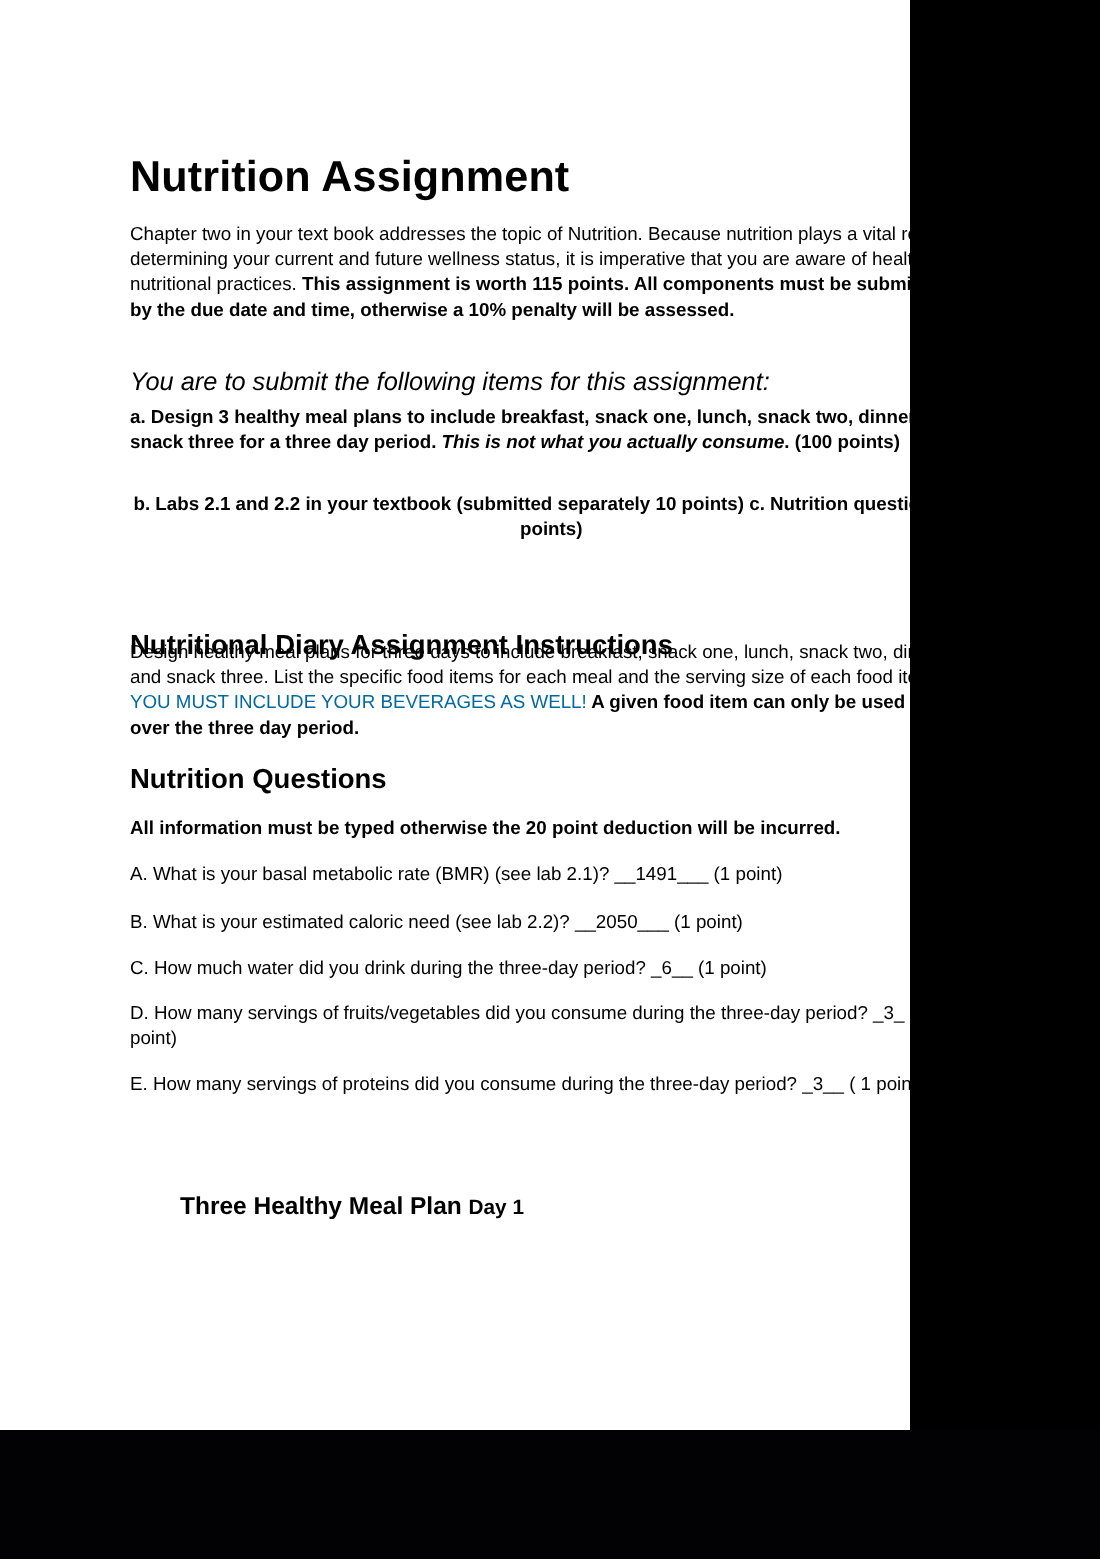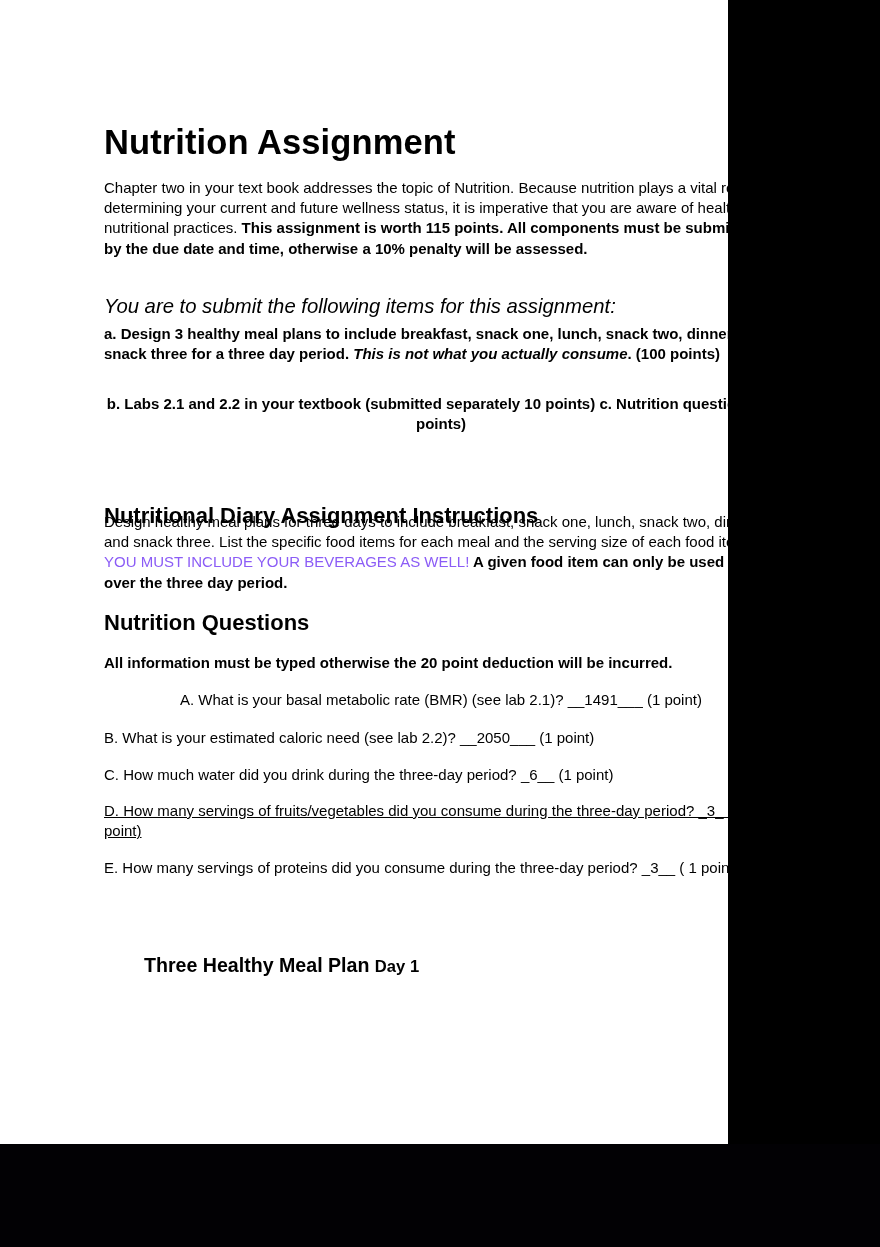--- a/index.html
+++ b/index.html
@@ -35,21 +35,21 @@
       font-weight: bold;
       line-height: 40px;
       letter-spacing: 0.1px;
     }
     .body {
       font-size: 15px;
       line-height: 20.2px;
     }
     .b { font-weight: bold; }
     .i { font-style: italic; }
-    .red { color: #8b5cf6; }
+    .red { color: #0369a1; }
     .h-italic {
       font-size: 20.3px;
       font-weight: normal;
       font-style: italic;
       line-height: 24px;
     }
     .h2 {
       font-size: 22px;
       font-weight: bold;
       line-height: 26px;
@@ -88,24 +88,24 @@
     <p class="el body b" style="top:394px;text-align:center;">b. Labs 2.1 and 2.2 in your textbook (submitted separately 10 points) c. Nutrition questions ( 5 points)</p>
 
     <h2 class="el h2" style="top:469px;margin-top:34px;"><span>Nutritional Diary Assignment Instructions</span><span class="period">.</span></h2>
 
     <p class="el body" style="top:512px;"><span>Design healthy meal plans for three days to include breakfast, snack one, lunch, snack two, dinner, and snack three. List the specific food items for each meal and the serving size of each food item. </span><span class="red">YOU MUST INCLUDE YOUR BEVERAGES AS WELL!</span><span class="b"> A given food item can only be used once over the three day period.</span></p>
 
     <h2 class="el h2" style="top:610px;">Nutrition Questions</h2>
 
     <p class="el body b" style="top:653px;">All information must be typed otherwise the 20 point deduction will be incurred.</p>
 
-    <p class="el body" style="top:690px;text-align:center;">A. What is your basal metabolic rate (BMR) (see lab 2.1)? __1491___ (1 point)</p>
+    <p class="el body" style="top:690px;">A. What is your basal metabolic rate (BMR) (see lab 2.1)? __1491___ (1 point)</p>
     <p class="el body" style="top:728px;">B. What is your estimated caloric need (see lab 2.2)? __2050___ (1 point)</p>
     <p class="el body" style="top:765px;">C. How much water did you drink during the three-day period? _6__ (1 point)</p>
-    <p class="el body" style="top:801px;text-decoration:underline;">D. How many servings of fruits/vegetables did you consume during the three-day period? _3_ (1 point)</p>
+    <p class="el body" style="top:801px;">D. How many servings of fruits/vegetables did you consume during the three-day period? _3_ (1 point)</p>
     <p class="el body" style="top:858px;">E. How many servings of proteins did you consume during the three-day period? _3__ ( 1 point)</p>
 
     <h3 class="el h3" style="top:953px;"><span>Three Healthy Meal Plan</span> <span class="small">Day 1</span></h3>
 
   </div>
 </div>
 
 <div class="bottom-bar"></div>
 
 </body></html>

